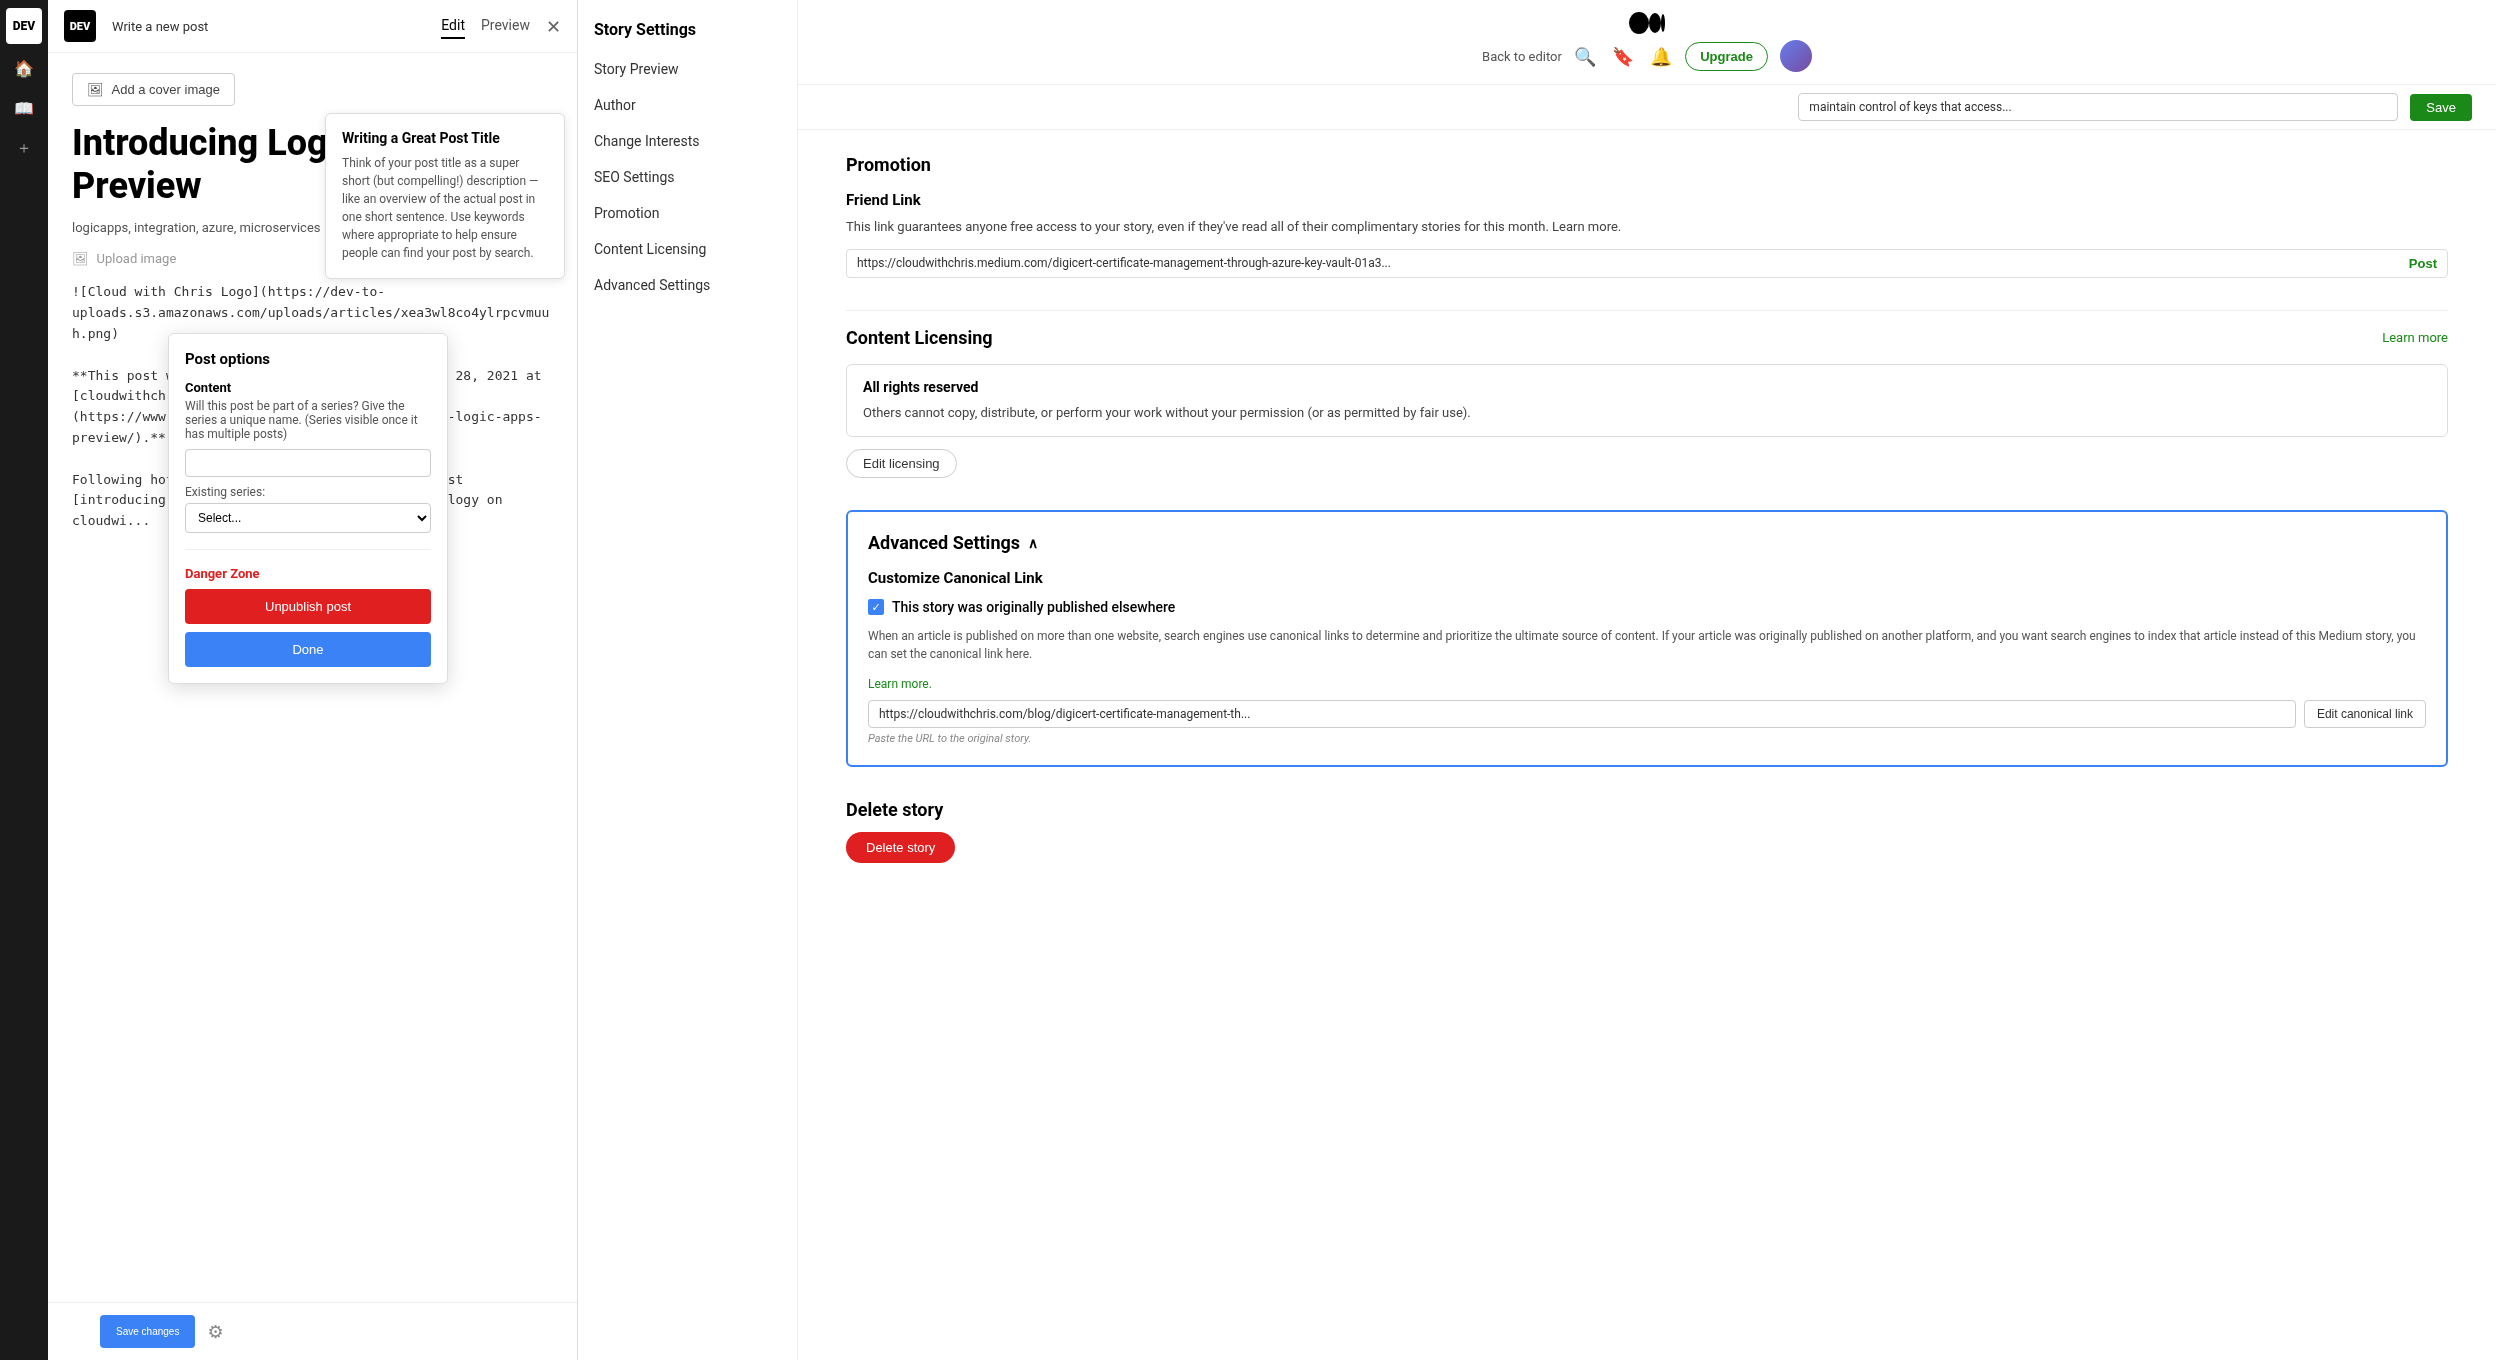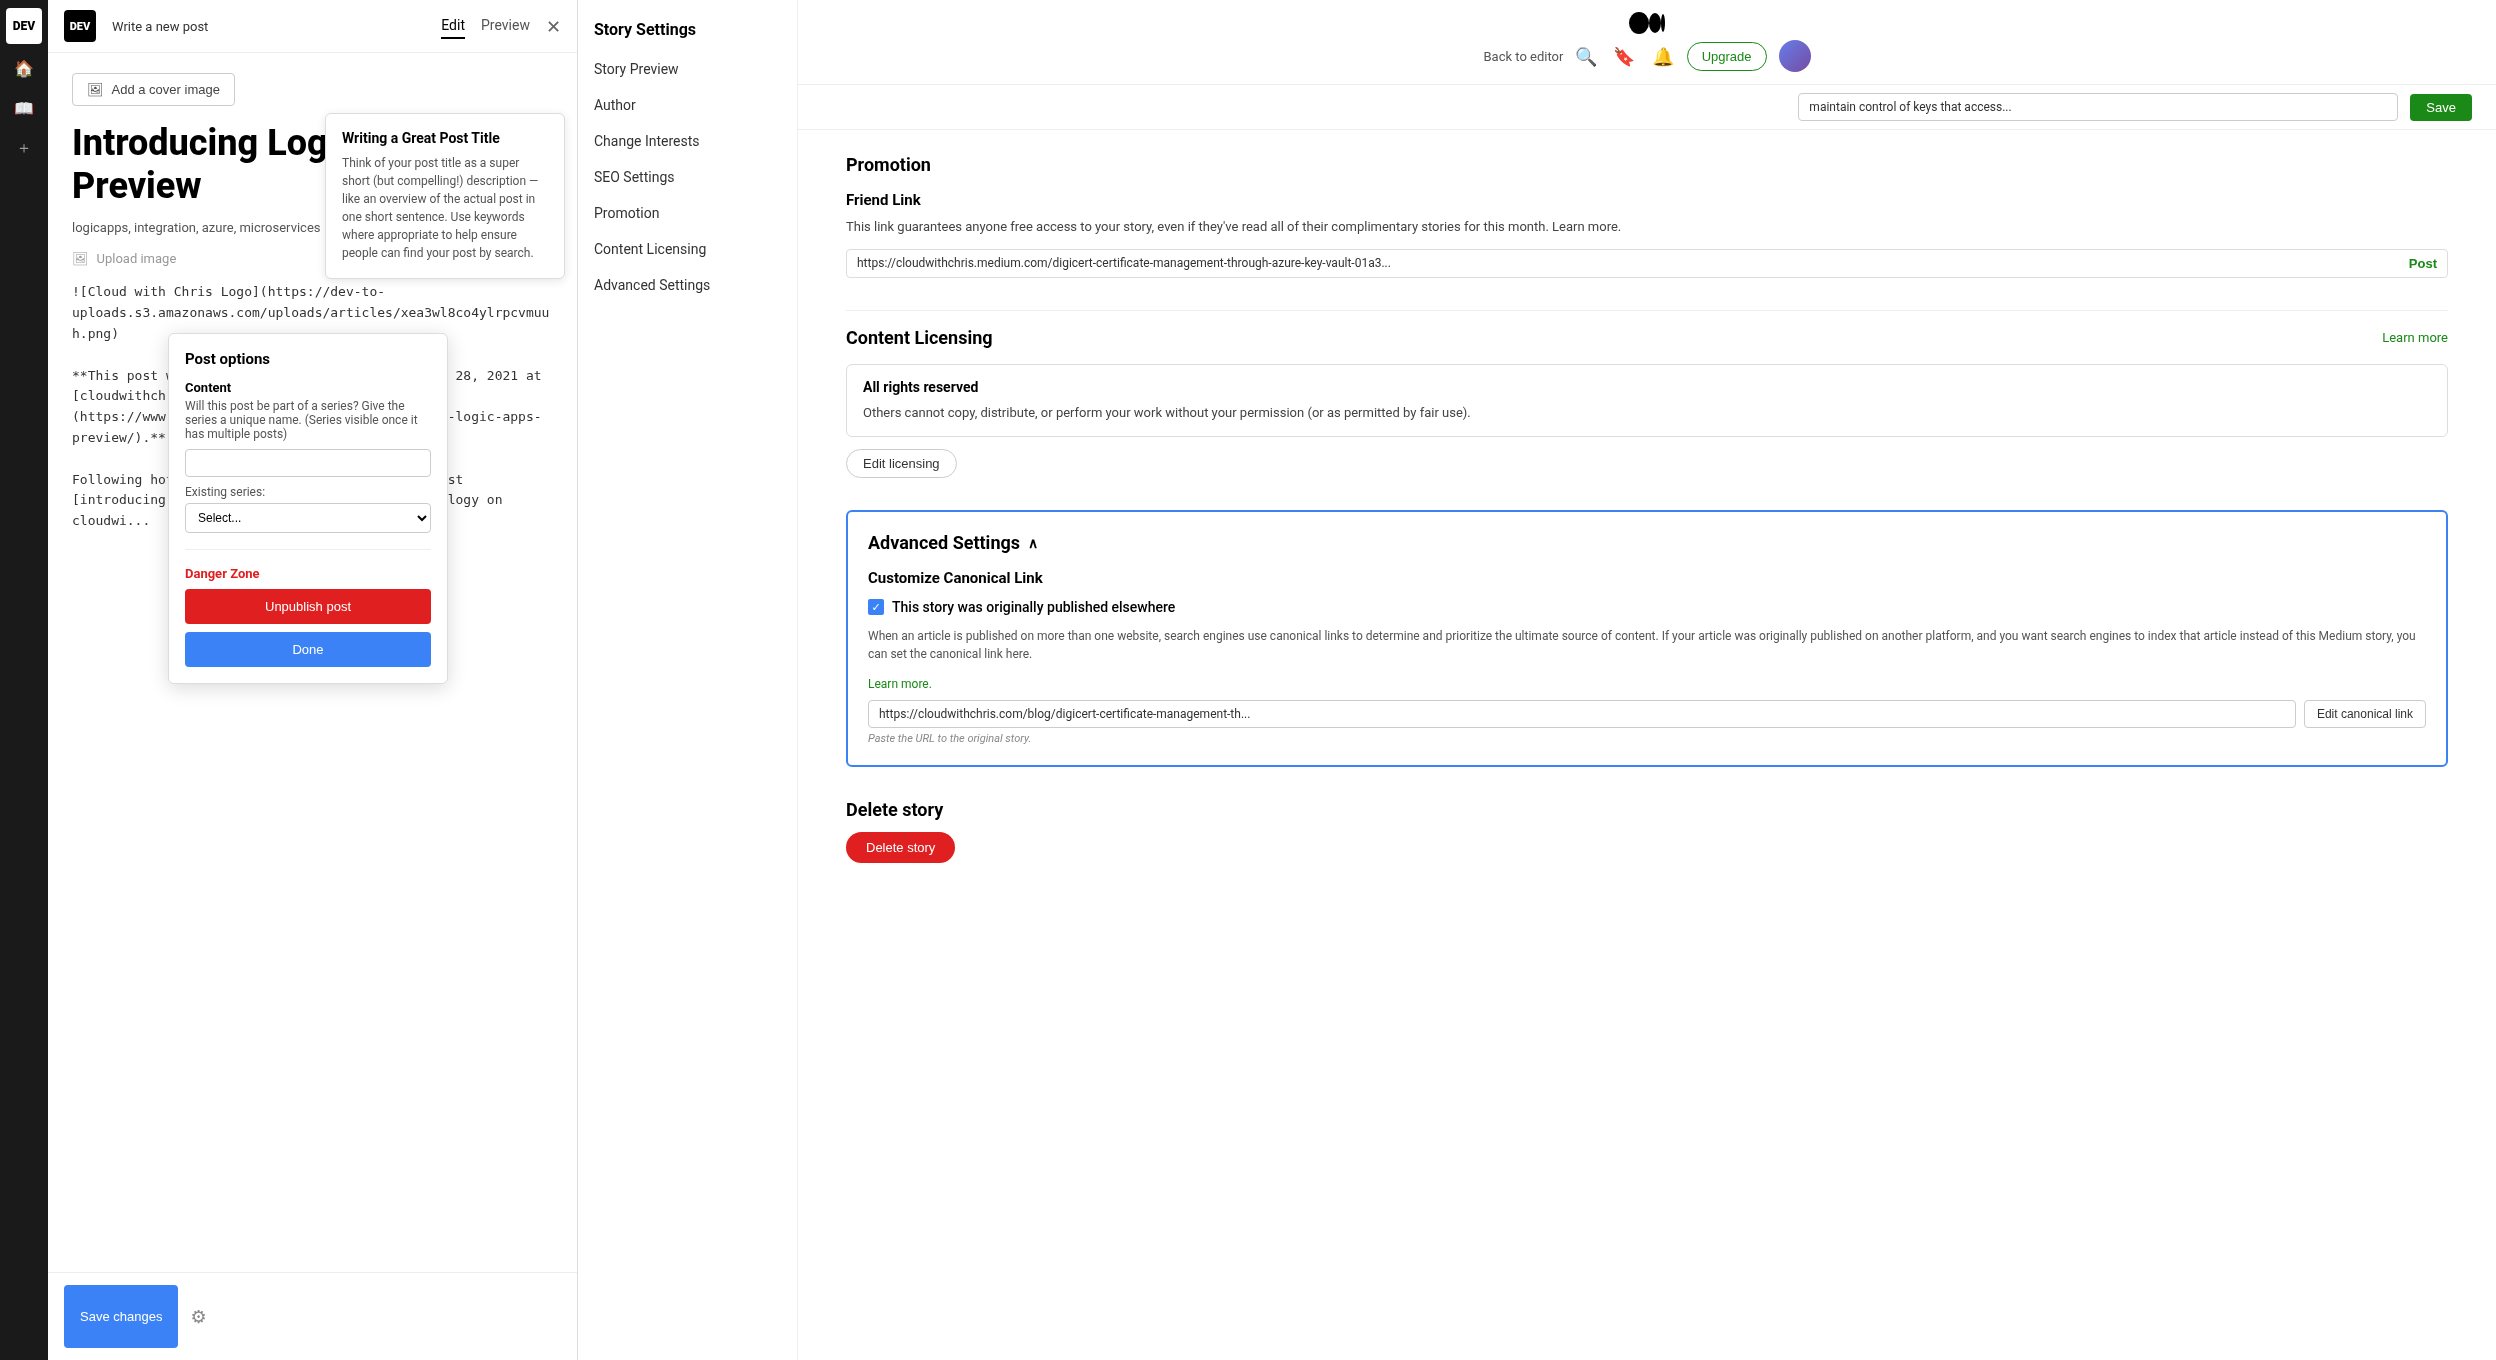--- a/index.html
+++ b/index.html
@@ -158,23 +158,24 @@
       border-top: 1px solid #eee;
       display: flex;
       align-items: center;
       gap: 12px;
     }
     .save-changes-btn {
       background: #3b82f6;
       color: #fff;
       border: none;
       border-radius: 4px;
-      padding: 24px 16px;
-      font-size: 13px;
-      cursor: pointer;
+      padding: 11px 16px;
+      font-size: 10px;
+      cursor: pointer;
+      margin-left: 36px;
     }
     .settings-icon-btn {
       color: #888;
       cursor: pointer;
       font-size: 18px;
     }
 
     
     .tooltip-panel {
       position: absolute;
@@ -324,20 +325,21 @@
       font-size: 18px;
     }
     .upgrade-btn {
       background: transparent;
       border: 1px solid #1a8917;
       color: #1a8917;
       border-radius: 20px;
       padding: 6px 14px;
       font-size: 13px;
       cursor: pointer;
+      font-weight: bold;
     }
     .avatar-circle {
       width: 32px;
       height: 32px;
       border-radius: 50%;
       background: linear-gradient(135deg, #667eea 0%, #764ba2 100%);
       cursor: pointer;
     }
 
     

